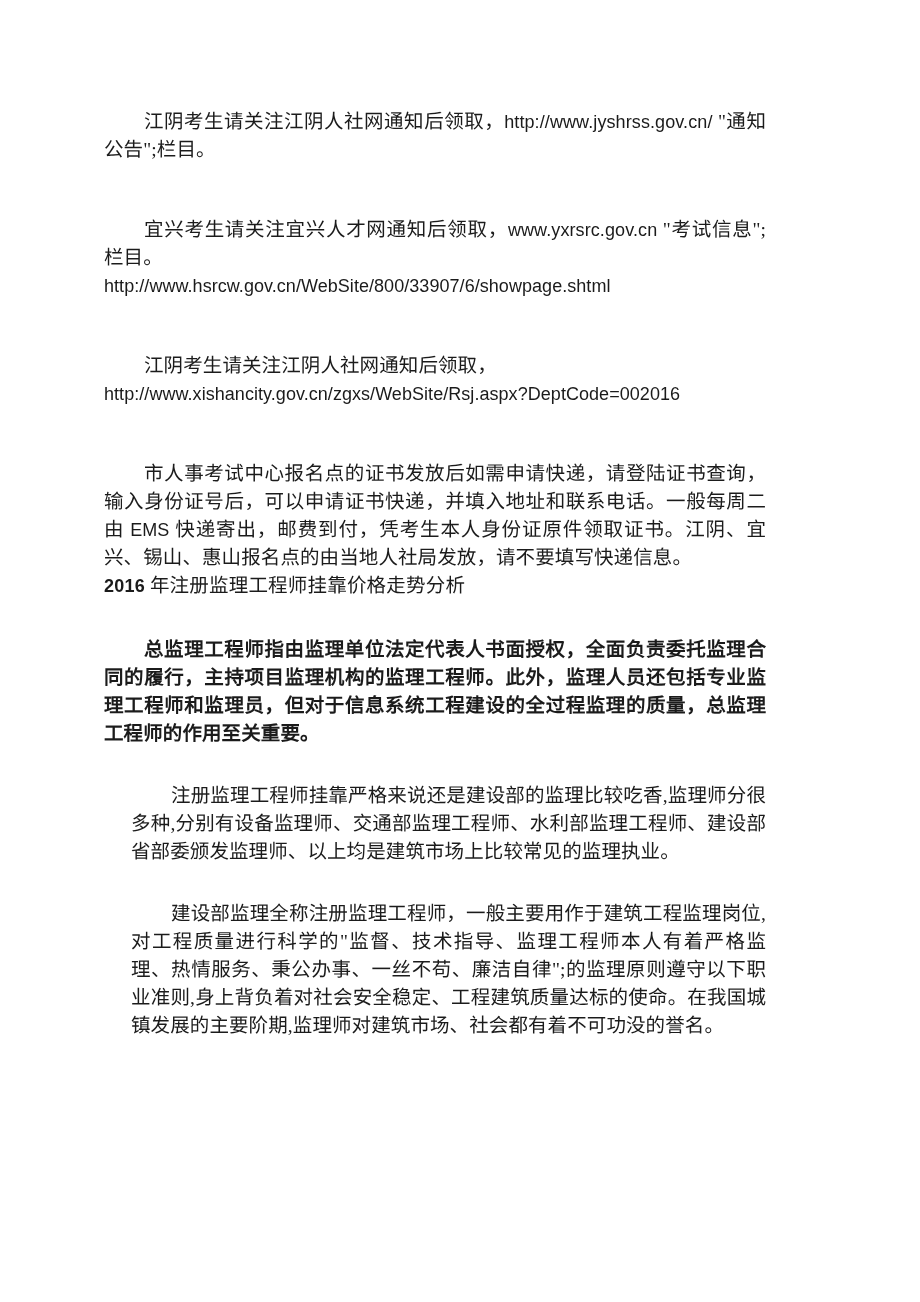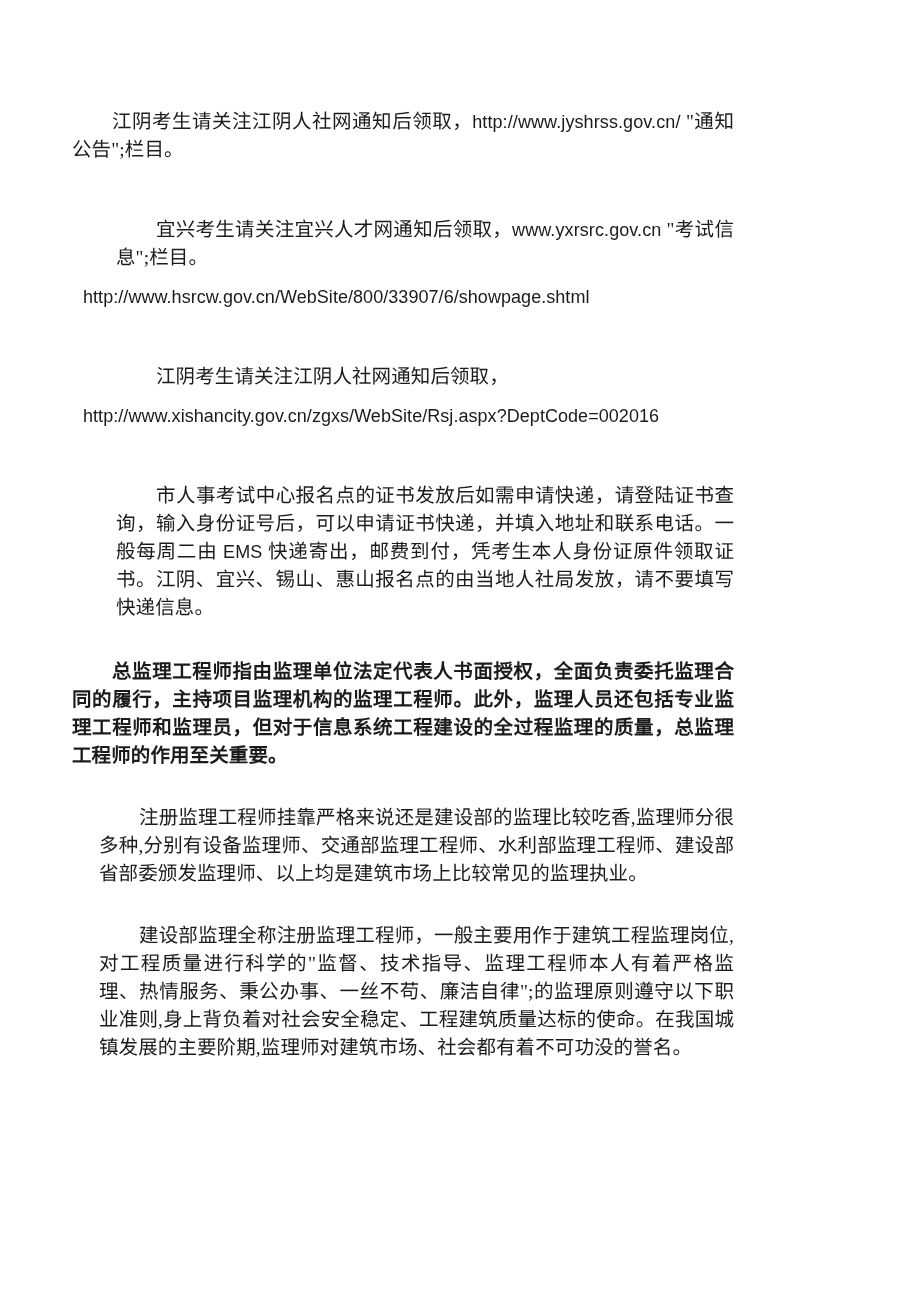--- a/index.html
+++ b/index.html
@@ -16,21 +16,21 @@
     color: #1a1a1a;
     -webkit-font-smoothing: antialiased;
   }
 
   .page {
     position: relative;
     width: 920px;
     height: 1302px;
     background: #ffffff;
     box-sizing: border-box;
-    padding: 108px 130px 0 72px;
+    padding: 108px 130px 0 104px;
   }
 
   .doc-body {
     width: 662px;
   }
 
   
   .para {
     font-size: 19.5px;
     line-height: 28px;
@@ -40,37 +40,37 @@
     text-justify: inter-ideograph;
     letter-spacing: 0.1px;
     word-break: break-all;
   }
 
   .para.indent {
     text-indent: 40px;
   }
 
   
-  .block-gap-lg { margin-top: 52px; margin-left: 44px; }
+  .block-gap-lg { margin-top: 52px; }
   .block-gap-md { margin-top: 36px; font-weight: bold; }
   .block-gap-sm { margin-top: 34px; margin-left: 27px; }
 
   
   .latin {
     font-family: "Liberation Sans", "DejaVu Sans", sans-serif;
     font-size: 18px;
     letter-spacing: 0.1px;
   }
 
   .url-line {
     font-family: "Liberation Sans", "DejaVu Sans", sans-serif;
     font-size: 18px;
     line-height: 28px;
     color: #1b1b1b;
-    margin: 11px;
+    margin: 0;
     text-indent: 0;
     letter-spacing: 0.05px;
     word-break: break-all;
   }
 
   
   .section-heading {
     margin: 0;
     font-size: 19.5px;
     line-height: 28px;
@@ -95,20 +95,21 @@
 
     <p class="para indent block-gap-lg"><span>宜兴考生请关注宜兴人才网通知后领取，</span><span class="latin">www.yxrsrc.gov.cn</span><span> "考试信息";栏目。</span></p>
 
     <p class="url-line">http://www.hsrcw.gov.cn/WebSite/800/33907/6/showpage.shtml</p>
 
     <p class="para indent block-gap-lg"><span>江阴考生请关注江阴人社网通知后领取，</span></p>
     <p class="url-line">http://www.xishancity.gov.cn/zgxs/WebSite/Rsj.aspx?DeptCode=002016</p>
 
     <p class="para indent block-gap-lg"><span>市人事考试中心报名点的证书发放后如需申请快递，请登陆证书查询，输入身份证号后，可以申请证书快递，并填入地址和联系电话。一般每周二由 </span><span class="latin">EMS</span><span> 快递寄出，邮费到付，凭考生本人身份证原件领取证书。江阴、宜兴、锡山、惠山报名点的由当地人社局发放，请不要填写快递信息。</span></p>
 
+    <p class="section-heading block-gap-md"><span class="num">2016</span><span> 年注册监理工程师挂靠价格走势分析</span></p>
 
     <p class="para indent block-gap-md">总监理工程师指由监理单位法定代表人书面授权，全面负责委托监理合同的履行，主持项目监理机构的监理工程师。此外，监理人员还包括专业监理工程师和监理员，但对于信息系统工程建设的全过程监理的质量，总监理工程师的作用至关重要。</p>
 
     <p class="para indent block-gap-sm">注册监理工程师挂靠严格来说还是建设部的监理比较吃香,监理师分很多种,分别有设备监理师、交通部监理工程师、水利部监理工程师、建设部省部委颁发监理师、以上均是建筑市场上比较常见的监理执业。</p>
 
     <p class="para indent block-gap-sm">建设部监理全称注册监理工程师，一般主要用作于建筑工程监理岗位,对工程质量进行科学的"监督、技术指导、监理工程师本人有着严格监理、热情服务、秉公办事、一丝不苟、廉洁自律";的监理原则遵守以下职业准则,身上背负着对社会安全稳定、工程建筑质量达标的使命。在我国城镇发展的主要阶期,监理师对建筑市场、社会都有着不可功没的誉名。</p>
 
   </div>
 </div>
 

